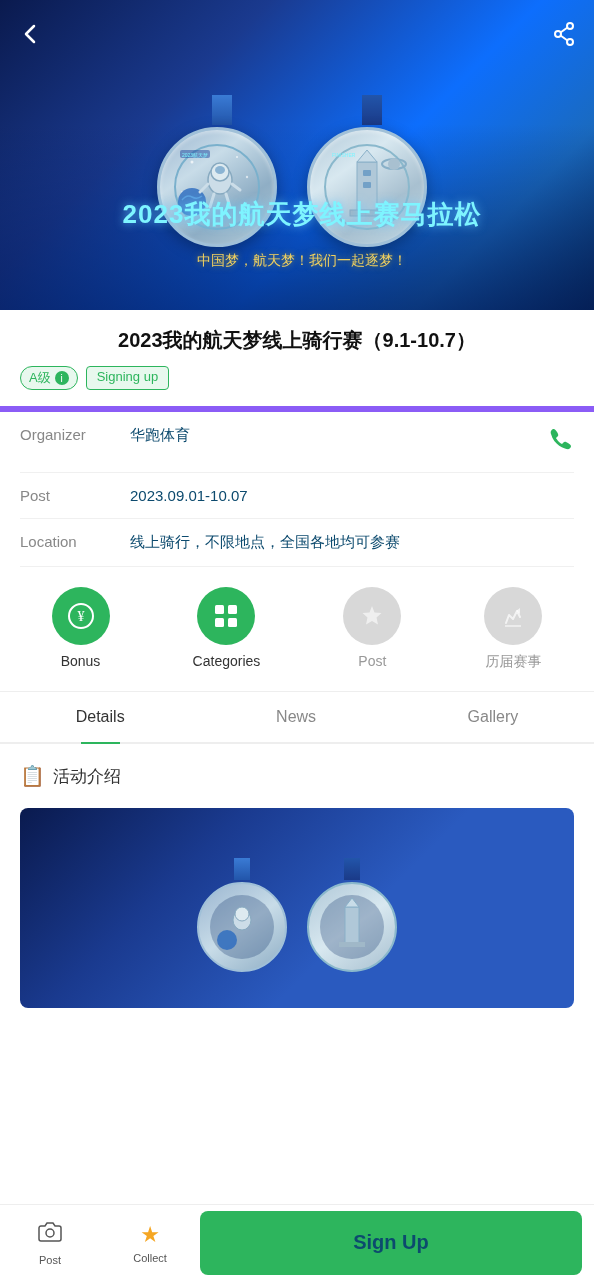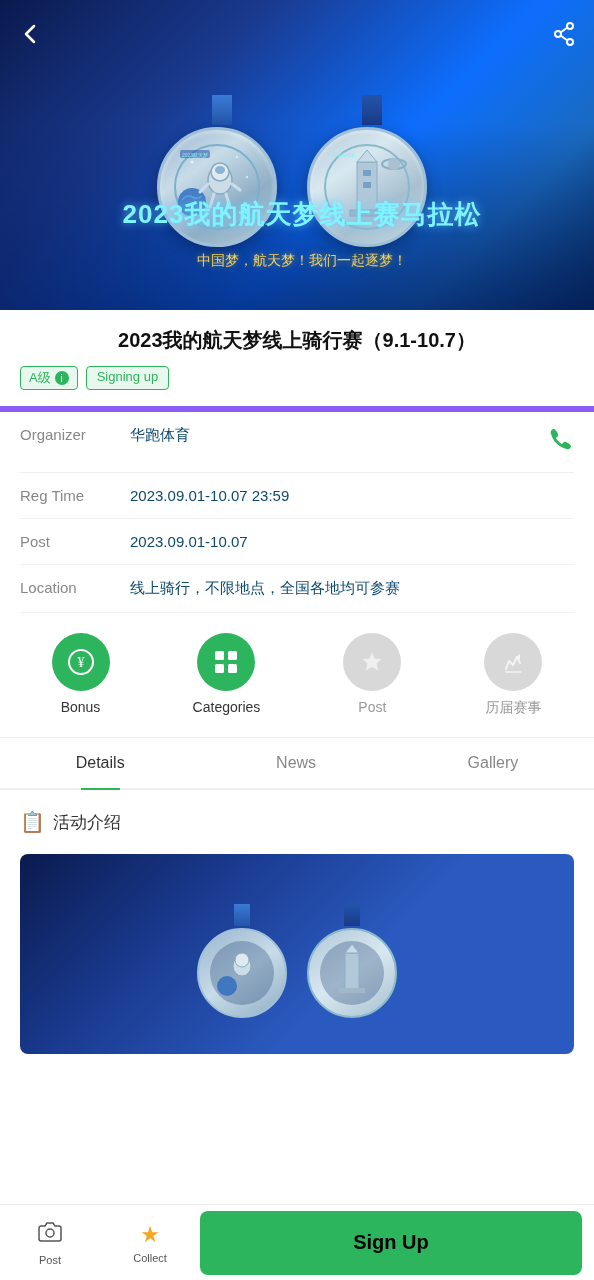--- a/index.html
+++ b/index.html
@@ -98,21 +98,21 @@
 
     .badges {
       display: flex;
       gap: 8px;
       margin-bottom: 16px;
     }
     .badge-a {
       background: #e8f8ee;
       color: #2db55d;
       border: 1px solid #2db55d;
-      border-radius: 4px;
+      border-radius: 12px;
       padding: 2px 8px;
       font-size: 13px;
       display: flex;
       align-items: center;
       gap: 4px;
     }
     .badge-signing {
       background: #e8f8ee;
       color: #2db55d;
       border: 1px solid #2db55d;
@@ -260,21 +260,21 @@
     .bottom-label {
       font-size: 11px;
       color: #555;
     }
     .bottom-signup {
       flex: 1;
       height: 64px;
       background: #2db55d;
       border: none;
       border-radius: 8px;
-      color: #000000;
+      color: #0c4a6e;
       font-size: 20px;
       font-weight: bold;
       cursor: pointer;
       margin: 0 12px 0 0;
     }
 
     
     .bottom-spacer { height: 100px; }
 
     
@@ -374,24 +374,20 @@
   <div class="info-row">
     <span class="info-label">Organizer</span>
     <span class="info-value">华跑体育</span>
     <span class="phone-icon">
       <svg width="26" height="26" viewBox="0 0 26 26" fill="none">
         <path d="M6 3C6 3 7 3 9 6C11 9 10 10 10 10L8 12C8 12 10 16 14 18L16 16C16 16 17 15 20 17C23 19 23 20 23 20C23 20 23 22 21 23C19 24 6 20 3 8C2 5 4 3 6 3Z" fill="#2db55d"></path>
       </svg>
     </span>
   </div>
   <div class="info-row">
-    <span class="info-label">Reg Time</span>
-    <span class="info-value">2023.09.01-10.07 23:59</span>
-  </div>
-  <div class="info-row">
     <span class="info-label">Post</span>
     <span class="info-value">2023.09.01-10.07</span>
   </div>
   <div class="info-row">
     <span class="info-label">Location</span>
     <span class="info-value">线上骑行，不限地点，全国各地均可参赛</span>
   </div>
 </div>
 
 <div class="icons-section">

